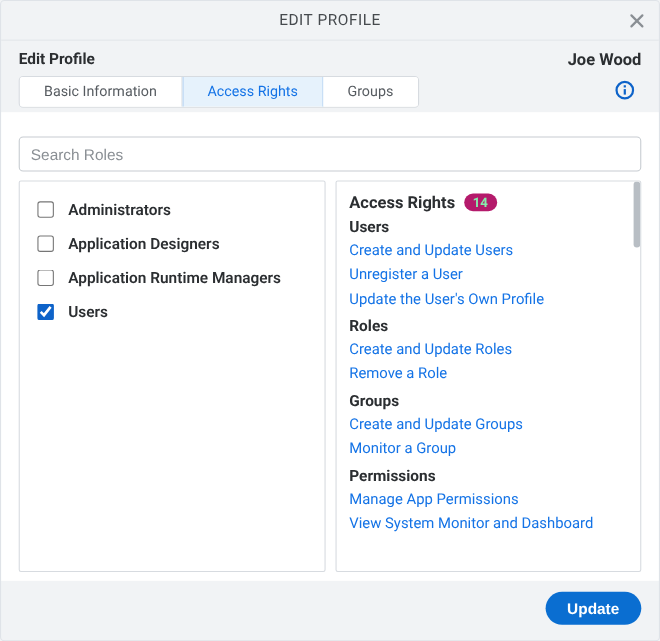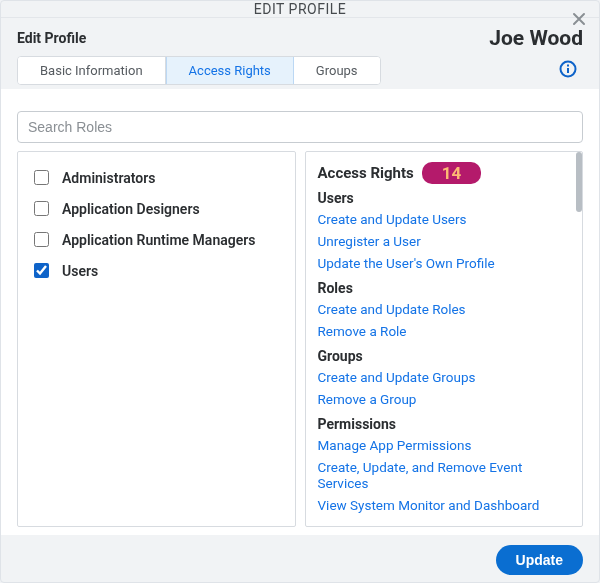--- a/index.html
+++ b/index.html
@@ -54,21 +54,21 @@
     justify-content: space-between;
     padding: 8px 16px 6px 16px;
   }
   .subheader .left {
     font-weight: 700;
     font-size: 14px;
     color: #2b2e31;
   }
   .subheader .right {
     font-weight: 700;
-    font-size: 21px;
+    font-size: 15px;
     color: #2b2e31;
   }
   .tabrow {
     display: flex;
     padding: 0 16px 4px 16px;
     position: relative;
   }
   .tabs {
     display: flex;
     border: 1px solid #d7dbe0;
@@ -164,25 +164,25 @@
     gap: 8px;
     margin-bottom: 6px;
   }
   .rights-header .label {
     font-weight: 700;
     font-size: 15px;
     color: #2b2e31;
   }
   .badge {
     background: #b41a6b;
-    color: #fdba74;
-    font-size: 17px;
+    color: #86efac;
+    font-size: 12px;
     font-weight: 700;
     border-radius: 10px;
-    padding: 1px 20px;
+    padding: 1px 8px;
     min-width: 26px;
     text-align: center;
   }
   .section-title {
     font-weight: 700;
     font-size: 14px;
     color: #2b2e31;
     margin-top: 6px;
     margin-bottom: 2px;
   }
@@ -291,25 +291,24 @@
           <div class="right-link">Create and Update Users</div>
           <div class="right-link">Unregister a User</div>
           <div class="right-link">Update the User's Own Profile</div>
 
           <div class="section-title">Roles</div>
           <div class="right-link">Create and Update Roles</div>
           <div class="right-link">Remove a Role</div>
 
           <div class="section-title">Groups</div>
           <div class="right-link">Create and Update Groups</div>
-          <div class="right-link">Remove a Group</div>
+          <div class="right-link">Monitor a Group</div>
 
           <div class="section-title">Permissions</div>
           <div class="right-link">Manage App Permissions</div>
-          <div class="right-link">Create, Update, and Remove Event Services</div>
           <div class="right-link">View System Monitor and Dashboard</div>
         </div>
         <div class="scroll-indicator"></div>
       </div>
 
     </div>
   </div>
 
   <div class="footer">
     <button class="btn-primary">Update</button>

